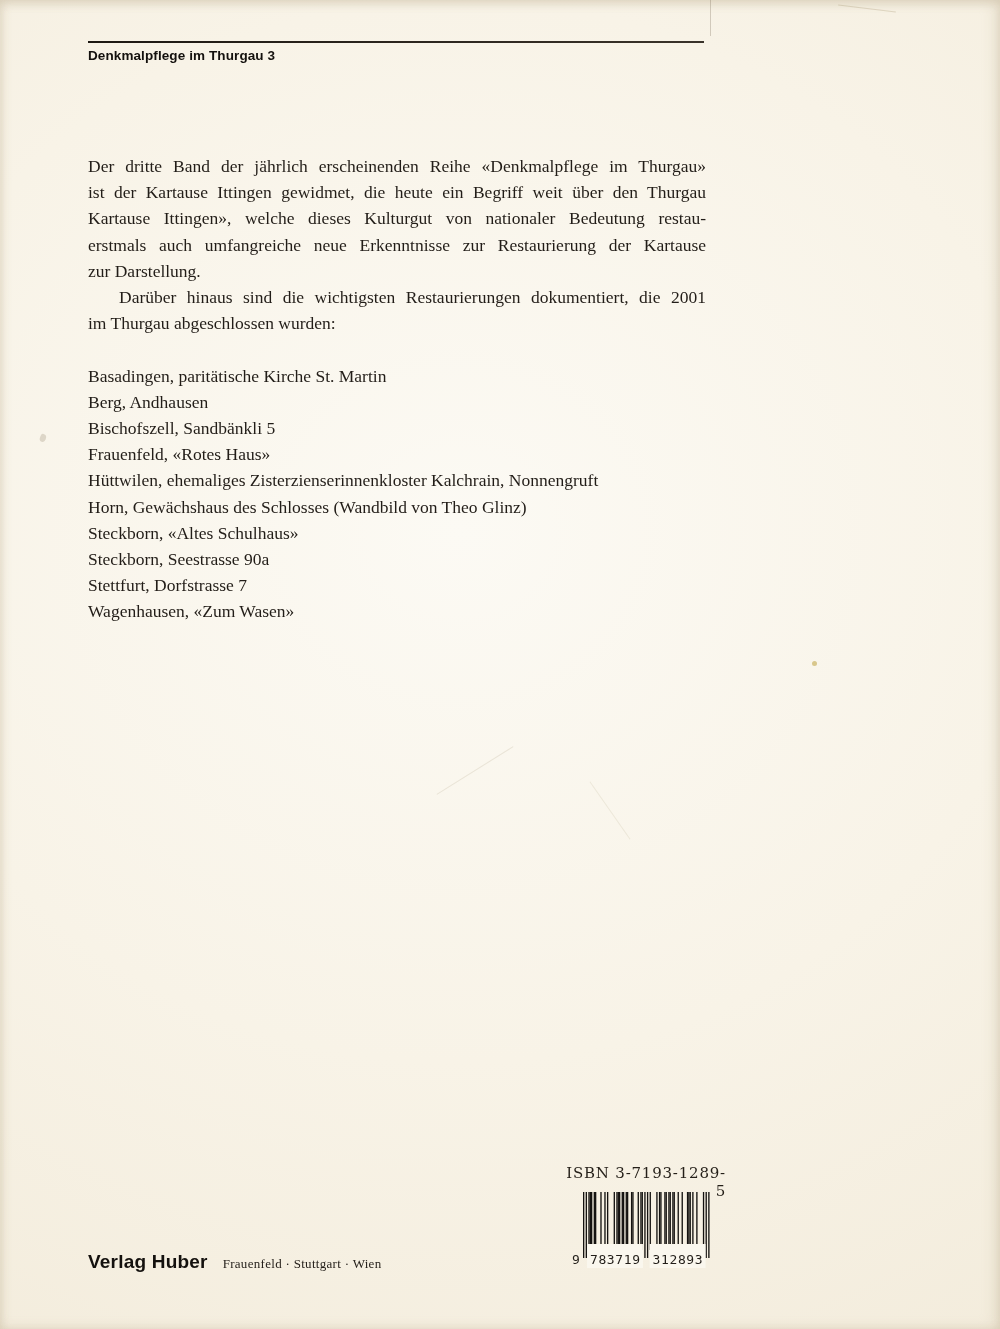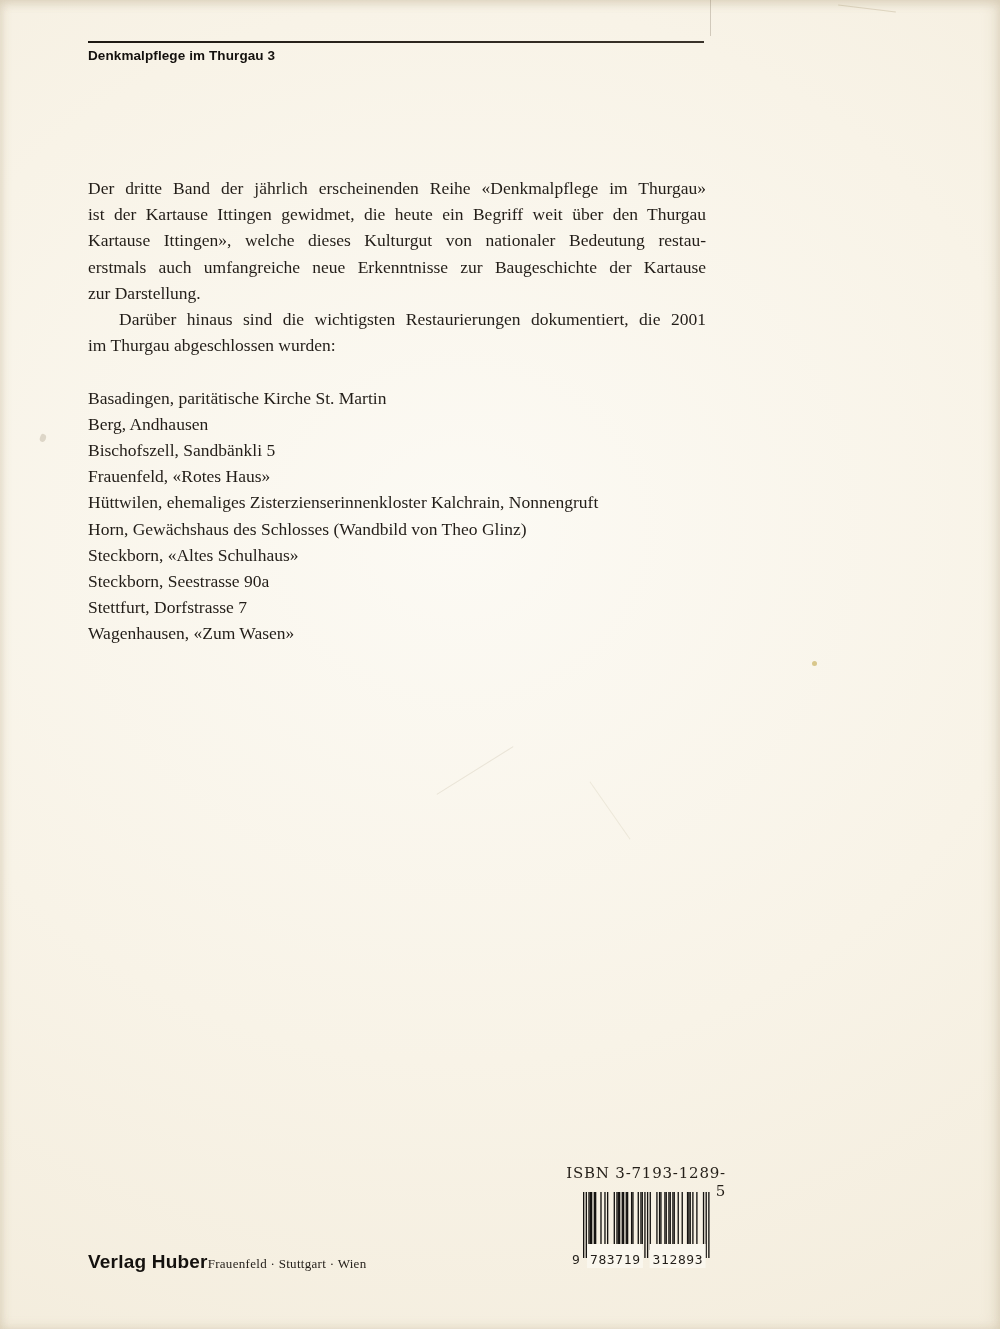--- a/index.html
+++ b/index.html
@@ -20,37 +20,37 @@
     position:absolute;left:88px;top:41px;width:616px;height:2px;
     background:linear-gradient(to right,#1d1812,#3a332a);
   }
   .series-title{
     position:absolute;left:88px;top:48px;
     font-family:"Liberation Sans", sans-serif;
     font-weight:bold;font-size:13.5px;letter-spacing:0.1px;color:#14110e;
   }
   .blurb{
     position:absolute;left:88px;top:153px;width:618px;
-    font-size:17.5px;line-height:26.2px;color:#221d18;margin-top:22px;
+    font-size:17.5px;line-height:26.2px;color:#221d18;
   }
   .line{text-align:justify;text-justify:inter-word;}
   .line.j{text-align-last:justify;}
   .line.indent{text-indent:31px;}
   .spacer-line{height:26.2px;}
   .list-item{line-height:26.2px;}
   .isbn-label{
     position:absolute;left:566px;top:1164px;width:160px;
     text-align:right;
     font-family:"DejaVu Serif", serif;
     font-size:15px;letter-spacing:0.8px;color:#241f18;
   }
   .barcode{position:absolute;left:571px;top:1192px;}
   .publisher{
     position:absolute;left:88px;top:1251px;
-    display:flex;align-items:baseline;white-space:nowrap;
+    display:flex;align-items:baseline;gap:15px;white-space:nowrap;
   }
   .publisher-name{
     font-family:"Liberation Sans", sans-serif;
     font-weight:bold;font-size:19px;color:#14110e;letter-spacing:0.2px;
   }
   .publisher-cities{
     font-family:"Liberation Serif", serif;
     font-size:13px;color:#221d18;letter-spacing:0.3px;
   }
   .artifact{position:absolute;pointer-events:none;}
@@ -68,21 +68,21 @@
 
   <div class="top-rule"></div>
 
   <div class="series-title">Denkmalpflege im Thurgau 3</div>
 
   <div class="blurb">
 
   <div class="line j">Der dritte Band der jährlich erscheinenden Reihe «Denkmalpflege im Thurgau»</div>
       <div class="line j">ist der Kartause Ittingen gewidmet, die heute ein Begriff weit über den Thurgau</div>
       <div class="line j">Kartause Ittingen», welche dieses Kulturgut von nationaler Bedeutung restau-</div>
-      <div class="line j">erstmals auch umfangreiche neue Erkenntnisse zur Baugeschichte der Kartause</div>
+      <div class="line j">erstmals auch umfangreiche neue Erkenntnisse zur Restaurierung der Kartause</div>
       <div class="line">zur Darstellung.</div>
       <div class="line j indent">Darüber hinaus sind die wichtigsten Restaurierungen dokumentiert, die 2001</div>
       <div class="line">im Thurgau abgeschlossen wurden:</div>
       <div class="spacer-line"></div>
       <div class="list-item">Basadingen, paritätische Kirche St. Martin</div>
       <div class="list-item">Berg, Andhausen</div>
       <div class="list-item">Bischofszell, Sandbänkli 5</div>
       <div class="list-item">Frauenfeld, «Rotes Haus»</div>
       <div class="list-item">Hüttwilen, ehemaliges Zisterzienserinnenkloster Kalchrain, Nonnengruft</div>
       <div class="list-item">Horn, Gewächshaus des Schlosses (Wandbild von Theo Glinz)</div>

